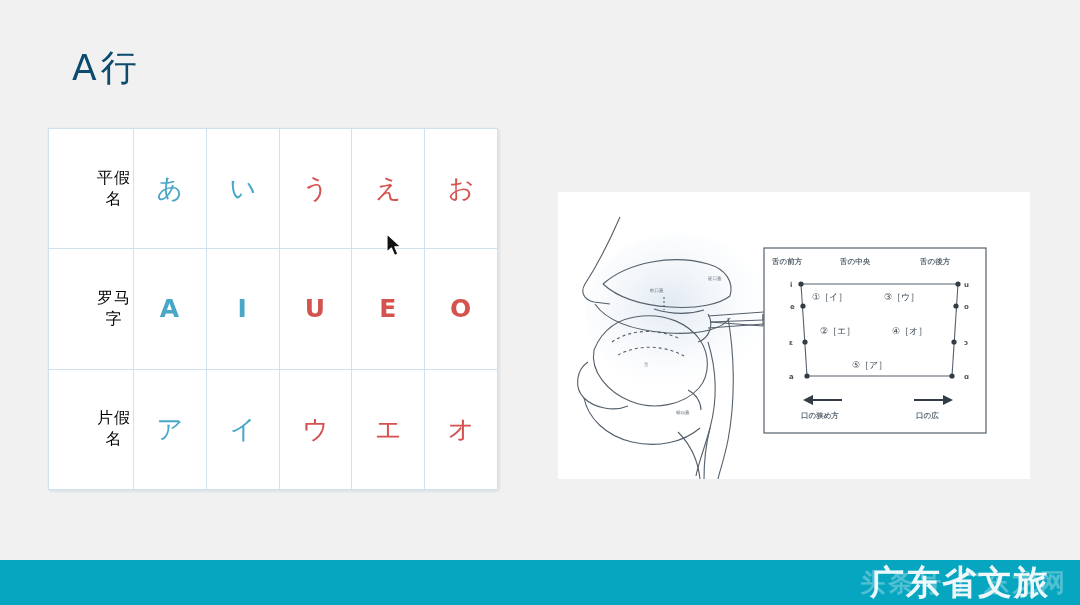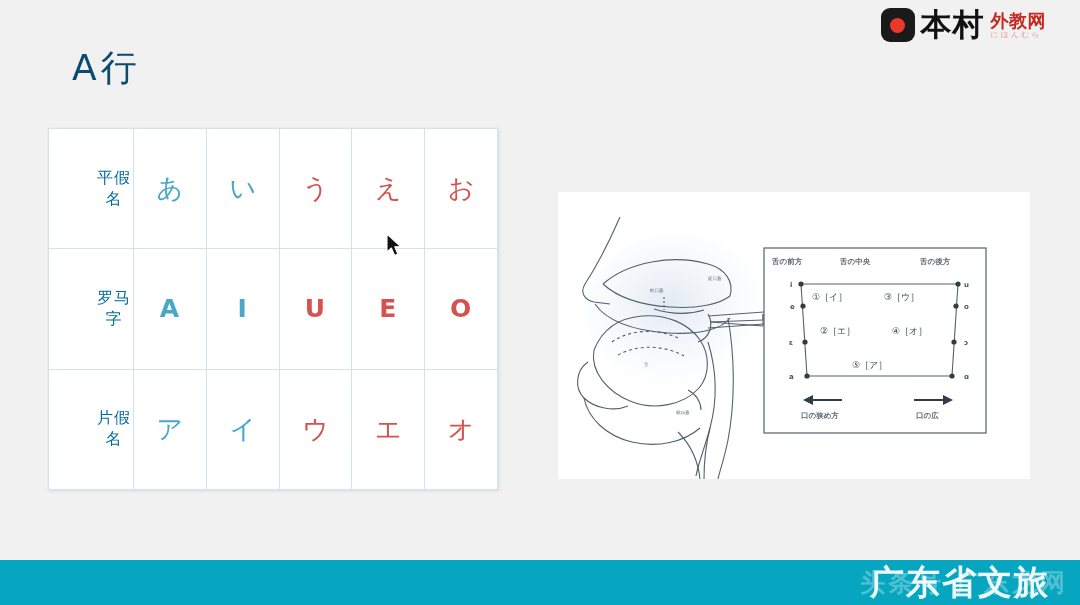--- a/index.html
+++ b/index.html
@@ -54,21 +54,21 @@
     box-shadow: 1px 1px 3px rgba(140,160,175,.28);
     table-layout: fixed;
   }
   #kana-table td {
     border: 1px solid #cfe2ef;
     text-align: center; vertical-align: middle;
     height: 90px;
   }
   #kana-table td.rowlabel {
     width: 85px;
-    font-size: 16px; color: #0369a1; letter-spacing: 1px;
+    font-size: 16px; color: #000000; letter-spacing: 1px;
     font-family: "DejaVu Sans", sans-serif;
     padding-left: 46px;
   }
   #kana-table td.kana { font-family: "DejaVu Sans", sans-serif; font-size: 26px; }
   #kana-table td.roma { font-family: "DejaVu Sans", sans-serif; font-size: 25px; font-weight: bold; letter-spacing: 1px; }
   #kana-table td.ime  { font-family: "DejaVu Sans", sans-serif; font-size: 17px; font-weight: bold; letter-spacing: .5px; }
   .c-teal { color: #49a7c8; }
   .c-red  { color: #d4534f; }
 
   
@@ -105,30 +105,20 @@
     position: absolute; right: 18px; top: 50%; transform: translateY(-50%);
     font-size: 34px; font-weight: bold; color: #ffffff; letter-spacing: 2px;
     opacity: .92; white-space: nowrap;
   }
 </style>
 </head>
 <body>
 
 <div id="slide">
 
-  <div id="logo">
-    <span class="flag">
-        <i></i>
-      </span>
-    <span class="brand">本村</span>
-    <span class="side">
-      <span class="s1">外教网</span>
-      <span class="s2">にほんむら</span>
-    </span>
-  </div>
 
   <div id="title">A行</div>
 
   <table id="kana-table">
     <tbody>
       <tr>
         <td class="rowlabel">平假名</td>
         <td class="kana c-teal">あ</td>
         <td class="kana c-teal">い</td>
         <td class="kana c-red">う</td>

